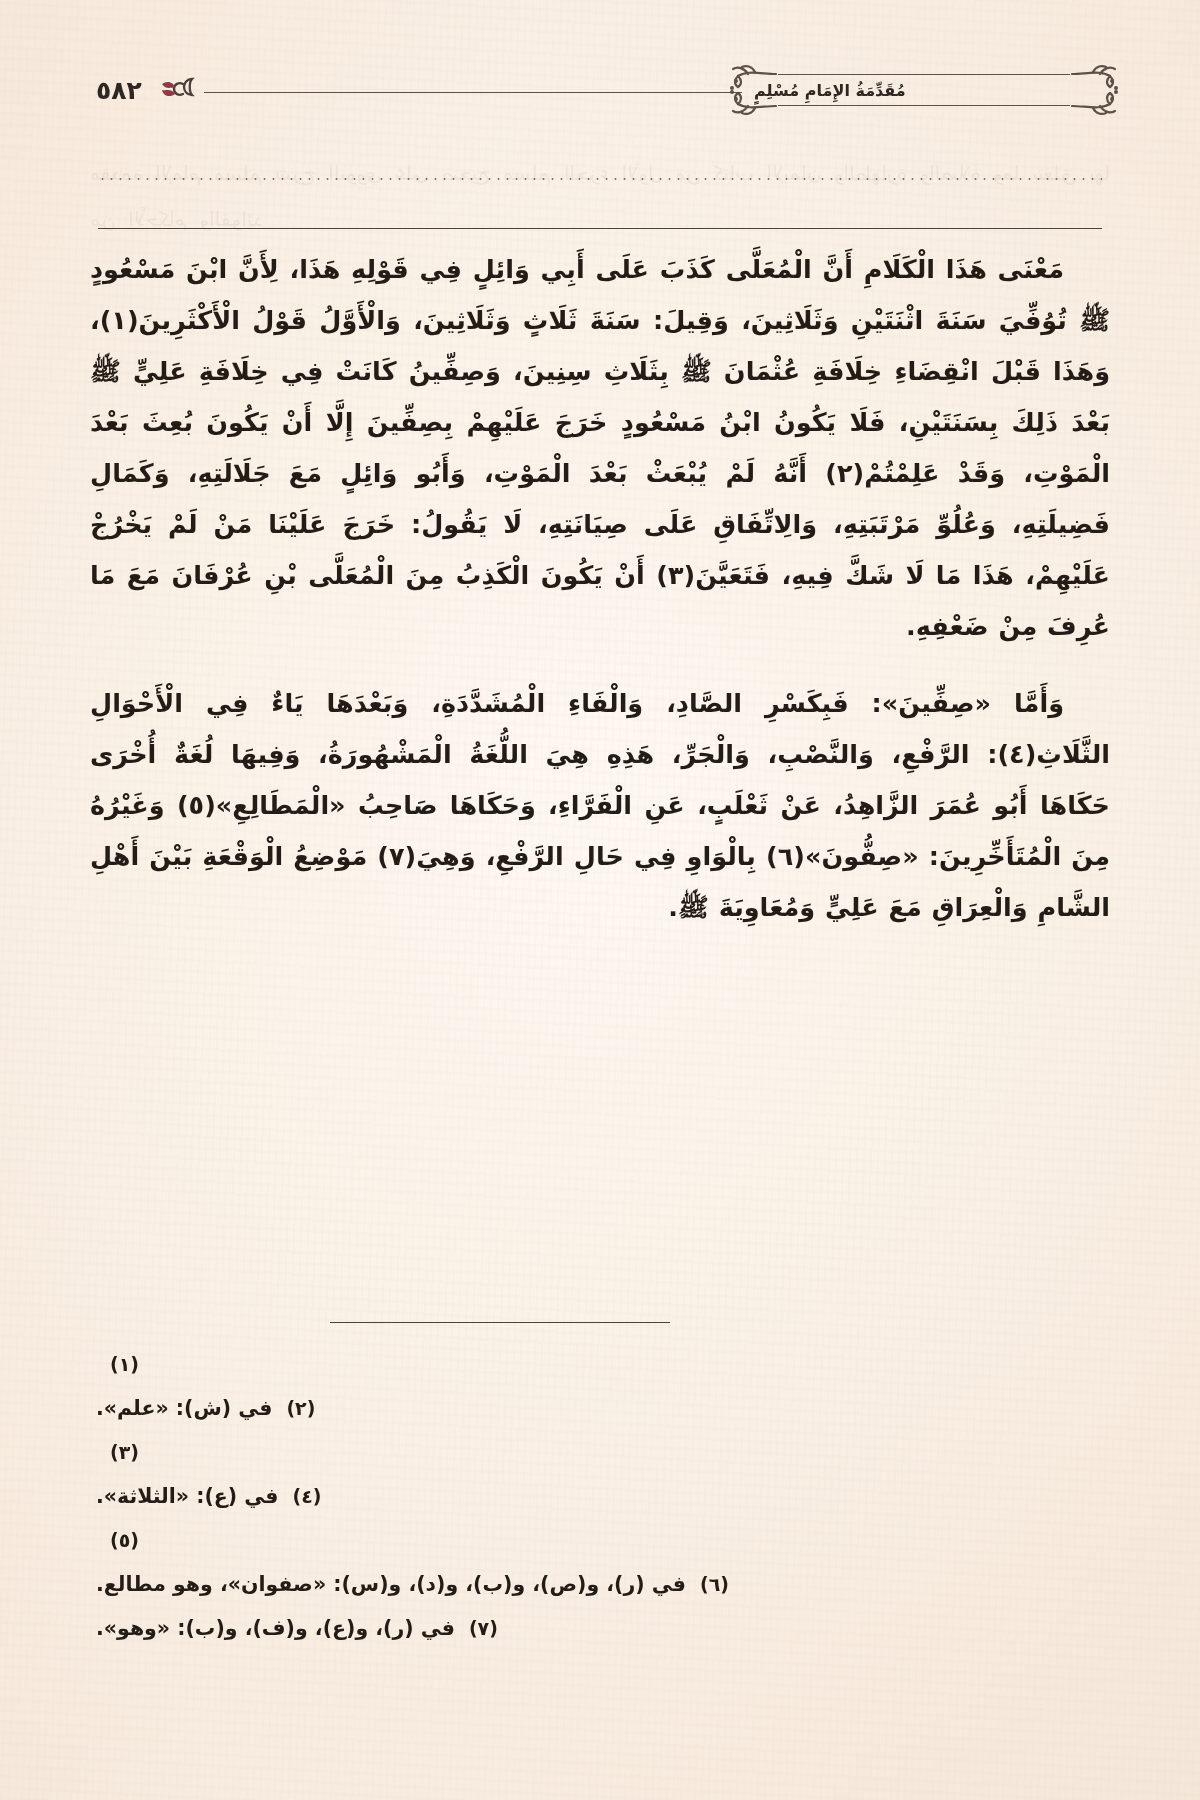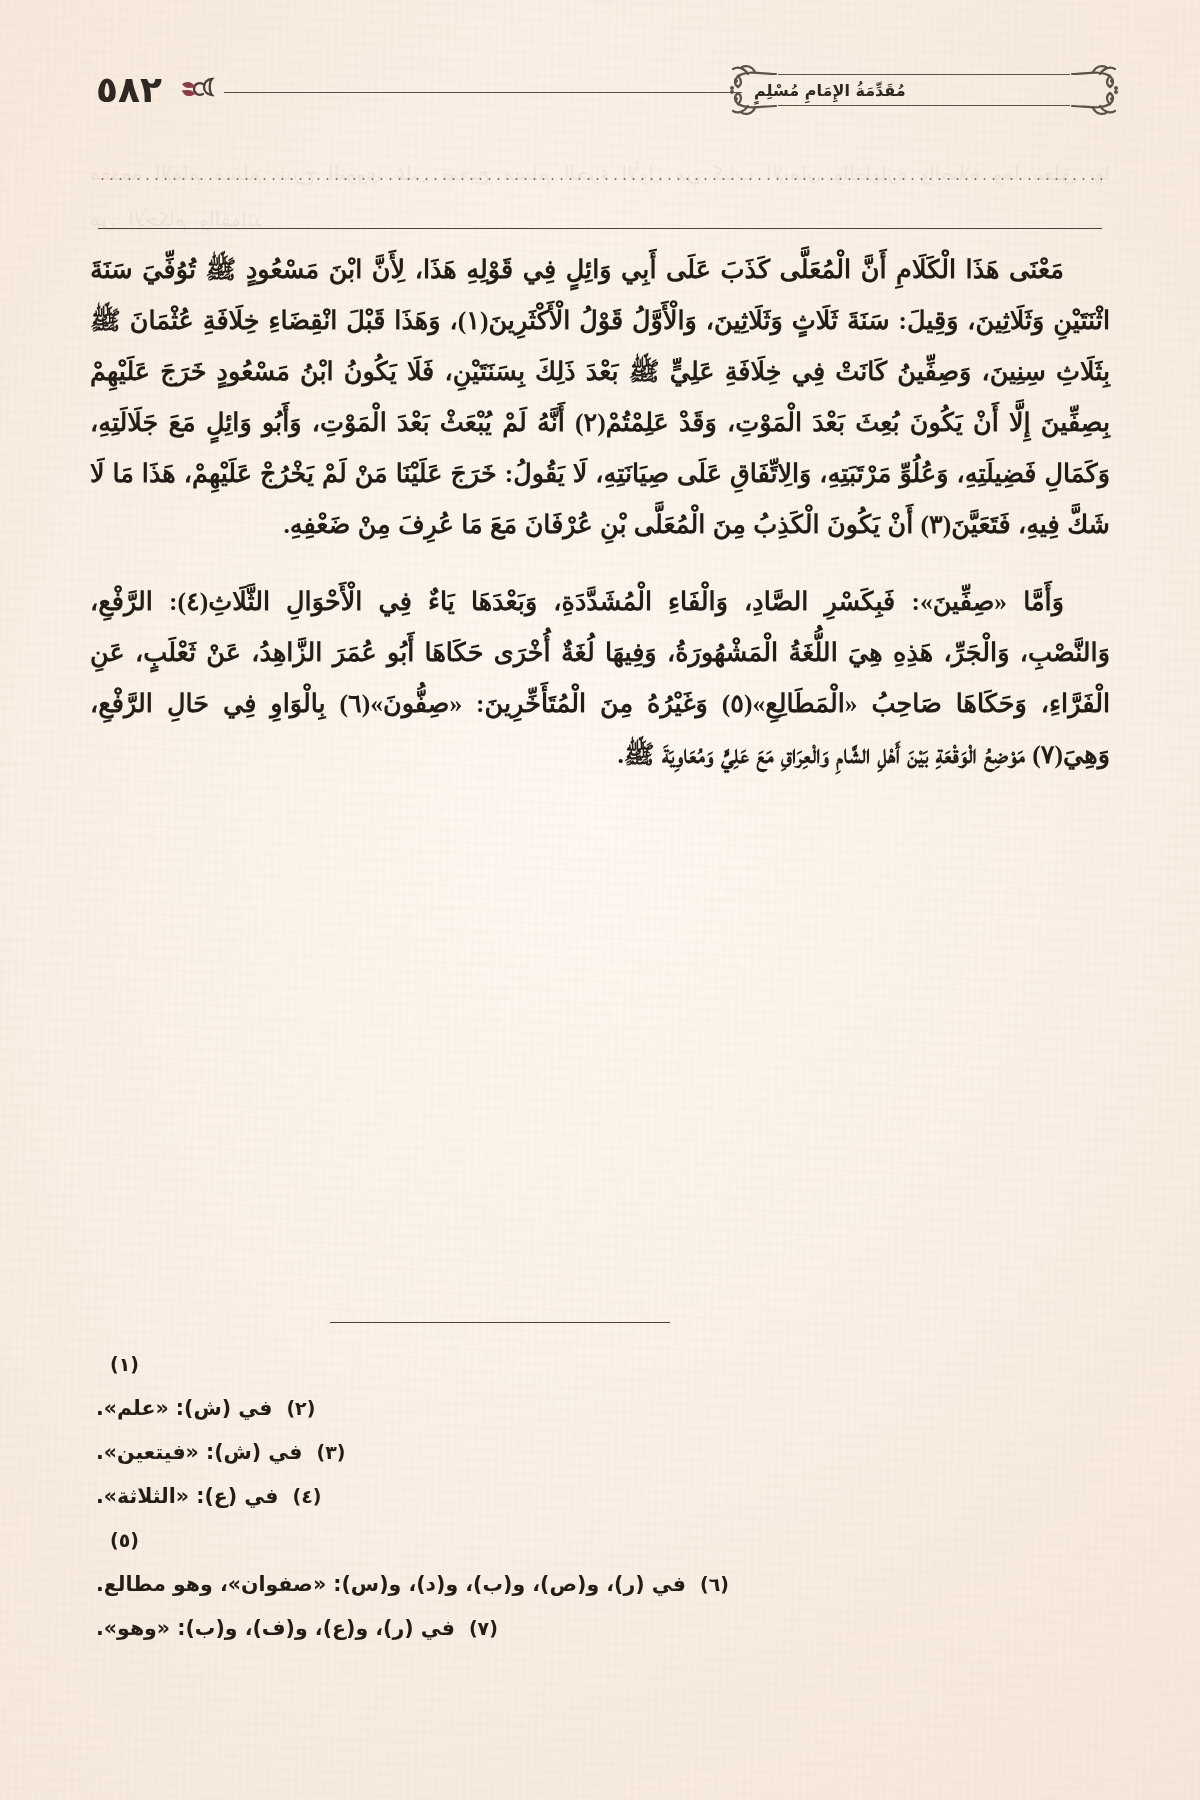--- a/index.html
+++ b/index.html
@@ -64,21 +64,21 @@
     right: 96px;
     height: 56px;
     display: flex;
     flex-direction: row-reverse;
     align-items: center;
     justify-content: flex-start;
     gap: 0;
   }
   .page-number {
     font-family: "DejaVu Sans", sans-serif;
-    font-size: 36px;
+    font-size: 25px;
     font-weight: 700;
     color: #2e2722;
     letter-spacing: 1px;
     white-space: nowrap;
     line-height: 1;
     margin-right: 8px;
   }
   .ornament-small {
     width: 40px;
     height: 34px;
@@ -161,21 +161,21 @@
   }
   .body p {
     margin: 0;
     font-size: 25.5px;
     line-height: 51px;
     font-weight: 700;
     word-spacing: 1px;
     text-align: justify;
     text-justify: inter-word;
   }
-  .body p.indent { text-indent: 46px; font-family: Liberation Serif, serif; }
+  .body p.indent { text-indent: 46px; }
   .body p + p { margin-top: 26px; }
 
   
   .fn-rule {
     position: absolute;
     top: 1322px;
     right: 530px;
     width: 340px;
     border-top: 1.6px solid #4d423a;
   }
@@ -296,21 +296,20 @@
   <div class="footnotes">
     <div class="fn-item">
       <span class="fn-num">(١)</span>
     </div>
     <div class="fn-item">
       <span class="fn-num">(٢)</span>
       <span class="fn-text">في (ش): «علم».</span>
     </div>
     <div class="fn-item">
       <span class="fn-num">(٣)</span>
-      <span class="fn-text">في (ش): «فيتعين».</span>
     </div>
     <div class="fn-item">
       <span class="fn-num">(٤)</span>
       <span class="fn-text">في (ع): «الثلاثة».</span>
     </div>
     <div class="fn-item">
       <span class="fn-num">(٥)</span>
     </div>
     <div class="fn-item">
       <span class="fn-num">(٦)</span>

